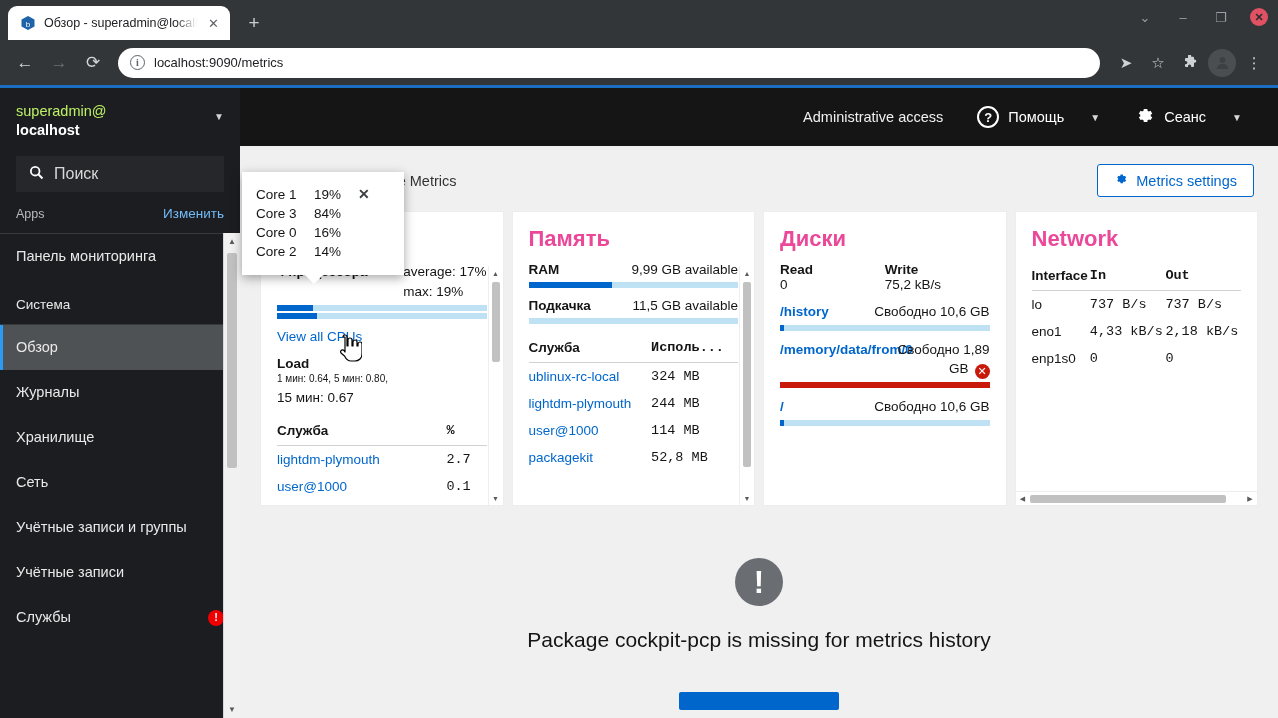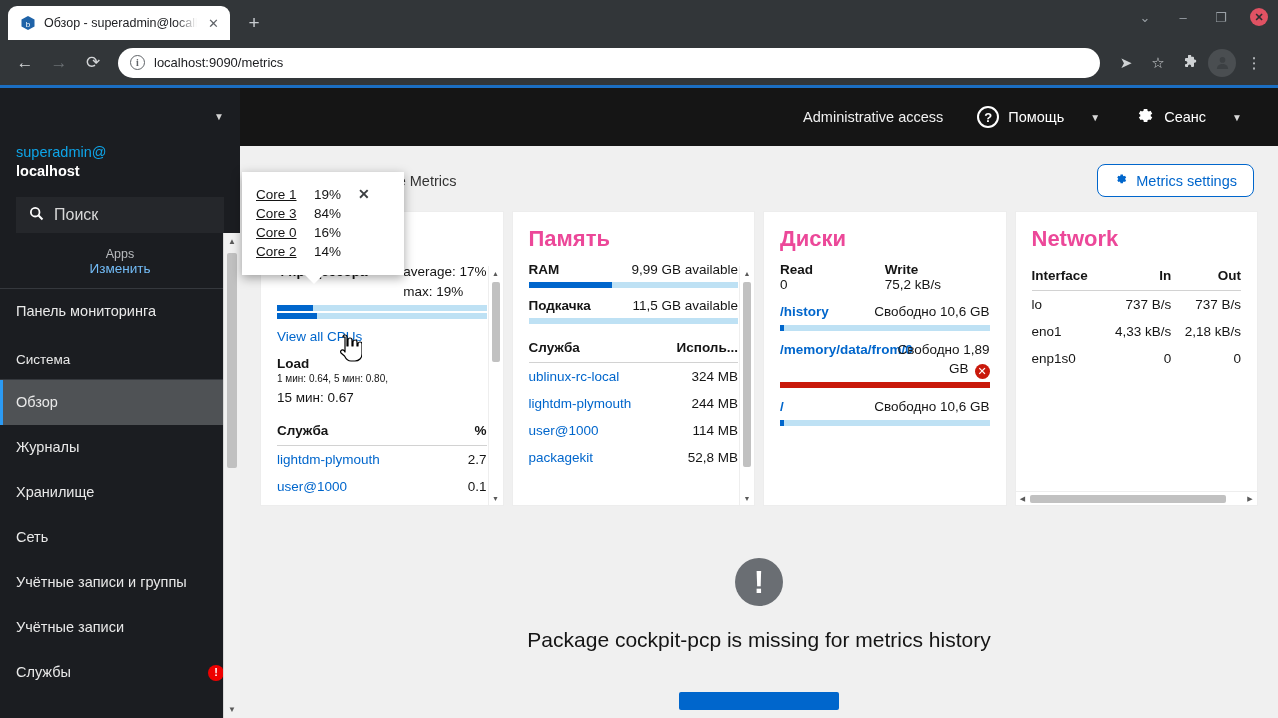--- a/index.html
+++ b/index.html
@@ -90,32 +90,32 @@
   
   .sidebar {
     width: 240px; flex: 0 0 240px; background: #1b1d21; color: #fff;
     position: relative; overflow: hidden;
   }
   .sb-host {
     padding: 14px 16px 10px 16px; display: flex; align-items: flex-start;
     justify-content: space-between; cursor: pointer;
   }
   .sb-host-text { line-height: 1.32; }
-  .sb-host-user { font-size: 14.5px; color: #0ea5e9; margin-top: 41px; }
+  .sb-host-user { font-size: 14.5px; color: #bef264; }
   .sb-host-name { font-size: 14.5px; color: #fff; font-weight: bold; }
   .sb-caret { color: #d2d2d2; font-size: 10px; margin-top: 9px; }
   .sb-search {
     margin: 6px 16px 0 16px; height: 36px; background: #25272b;
     display: flex; align-items: center; gap: 10px; padding: 0 13px; cursor: text;
   }
   .sb-search-icon { font-size: 14px; color: #fff; }
   .sb-search-ph { font-size: 16px; color: #d8d8d8; }
   .sb-apps-row {
-    display: flex; align-items: center; justify-content: flex-end;
-    padding: 14px 16px 12px 16px; border-bottom: 1px solid #35383d; flex-direction: column;
+    display: flex; align-items: center; justify-content: space-between;
+    padding: 14px 16px 12px 16px; border-bottom: 1px solid #35383d;
   }
   .sb-apps-label { font-size: 12.5px; color: #b8bbbe; }
   .sb-apps-edit { font-size: 13.5px; color: #73bcf7; cursor: pointer; }
   .sb-item {
     padding: 12px 16px; font-size: 14.5px; color: #e9e9e9; cursor: pointer;
     display: flex; align-items: center; justify-content: space-between;
     line-height: 1.45;
   }
   .sb-item.active {
     background: #4f5255; border-left: 3px solid #2b9af3; padding-left: 13px;
@@ -168,21 +168,21 @@
   }
   .breadcrumb-row {
     display: flex; align-items: center; justify-content: space-between;
     padding: 18px 24px 14px 24px;
   }
   .breadcrumb { font-size: 14.5px; color: #333; }
   .breadcrumb a { color: #06c; text-decoration: none; cursor: pointer; }
   .breadcrumb .sep { color: #888; margin: 0 6px; }
   .btn-outline {
     border: 1px solid #06c; color: #06c; background: #fff;
-    font-size: 14.5px; padding: 7px 16px; border-radius: 8px; cursor: pointer;
+    font-size: 14.5px; padding: 7px 16px; border-radius: 3px; cursor: pointer;
     display: flex; align-items: center; gap: 8px;
   }
 
   .cards {
     display: flex; gap: 8px; padding: 0 20px;
   }
   .card {
     background: #fff; border: 1px solid #ededed; width: 244px; height: 295px;
     position: relative; overflow: hidden;
   }
@@ -195,21 +195,21 @@
   .bar { height: 6px; background: #bee1f4; margin: 5px 0 10px 0; position: relative; }
   .bar > i { position: absolute; left: 0; top: 0; bottom: 0; background: #06c; display:block; }
   .bar.danger { background: #c9190b; }
   .bar.danger > i { background: #c9190b; }
 
   .tbl { width: 100%; border-collapse: collapse; }
   .tbl th {
     text-align: left; font-size: 13.5px; font-weight: bold; color: #151515;
     padding: 6px 0 7px 0; border-bottom: 1px solid #d2d2d2;
   }
-  .tbl th.r, .tbl td.r { text-align: right; }
+  .tbl th.r, .tbl td.r { text-align: left; font-family: Liberation Mono, monospace; }
   .tbl td { font-size: 13.5px; padding: 6px 0; color: #151515; }
   .tbl td.link { color: #06c; cursor: pointer; }
 
   .card-scroll {
     position: absolute; right: 0; top: 54px; bottom: 0; width: 15px;
     background: #fff; border-left: 1px solid #eee;
   }
   .card-scroll .arrow {
     height: 14px; display: flex; align-items: center; justify-content: center;
     font-size: 7px; color: #5a5a5a;
@@ -261,21 +261,21 @@
     position: absolute; left: 242px; top: 172px; width: 162px;
     background: #fff; box-shadow: 0 3px 10px rgba(0,0,0,.35);
     padding: 12px 14px 14px 14px; z-index: 40;
   }
   .popover::after {
     content: ""; position: absolute; left: 62px; bottom: -9px;
     border-left: 10px solid transparent; border-right: 10px solid transparent;
     border-top: 10px solid #fff;
   }
   .pop-row { display: flex; align-items: center; font-size: 13.5px; color: #151515; padding: 2px 0; }
-  .pop-core { width: 58px; text-decoration: underline; }
+  .pop-core { width: 58px; }
   .pop-val { width: 44px; }
   .pop-close { color: #3c3f42; font-size: 14px; font-weight: bold; cursor: pointer; }
 
   .cursor-hand {
     position: absolute; left: 336px; top: 334px; z-index: 50;
     width: 26px; height: 28px; pointer-events: none;
   }
 </style>
 </head>
 <body>

